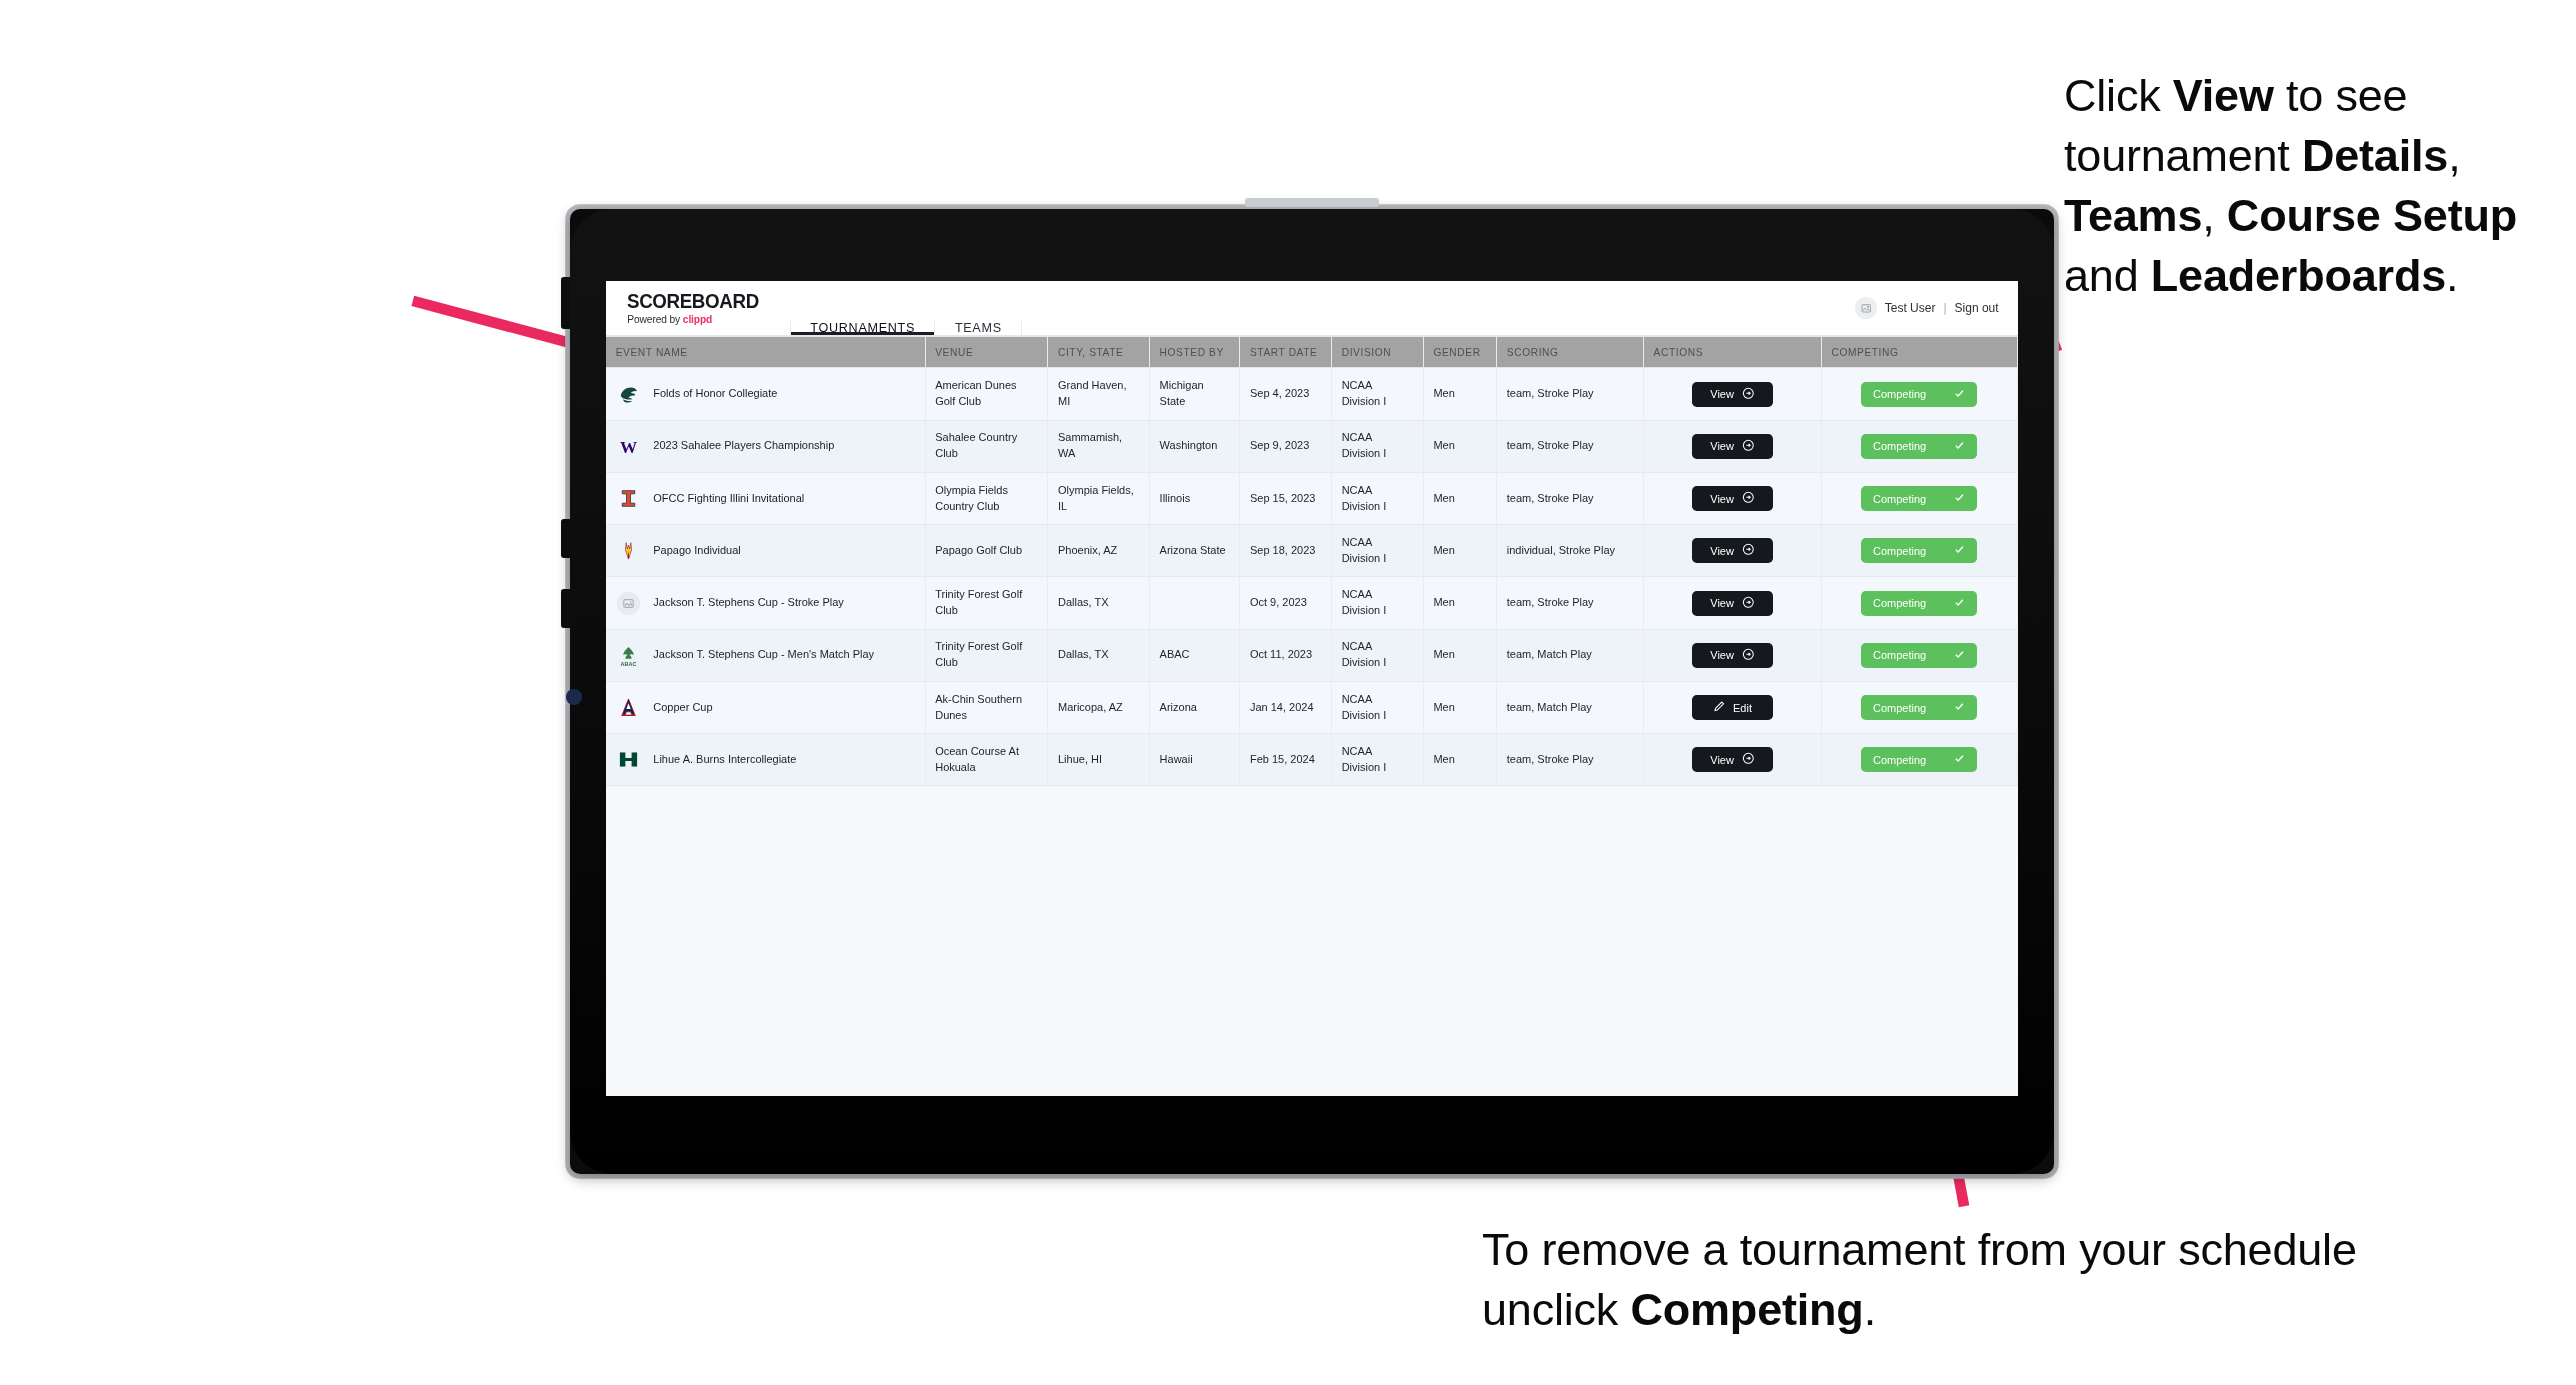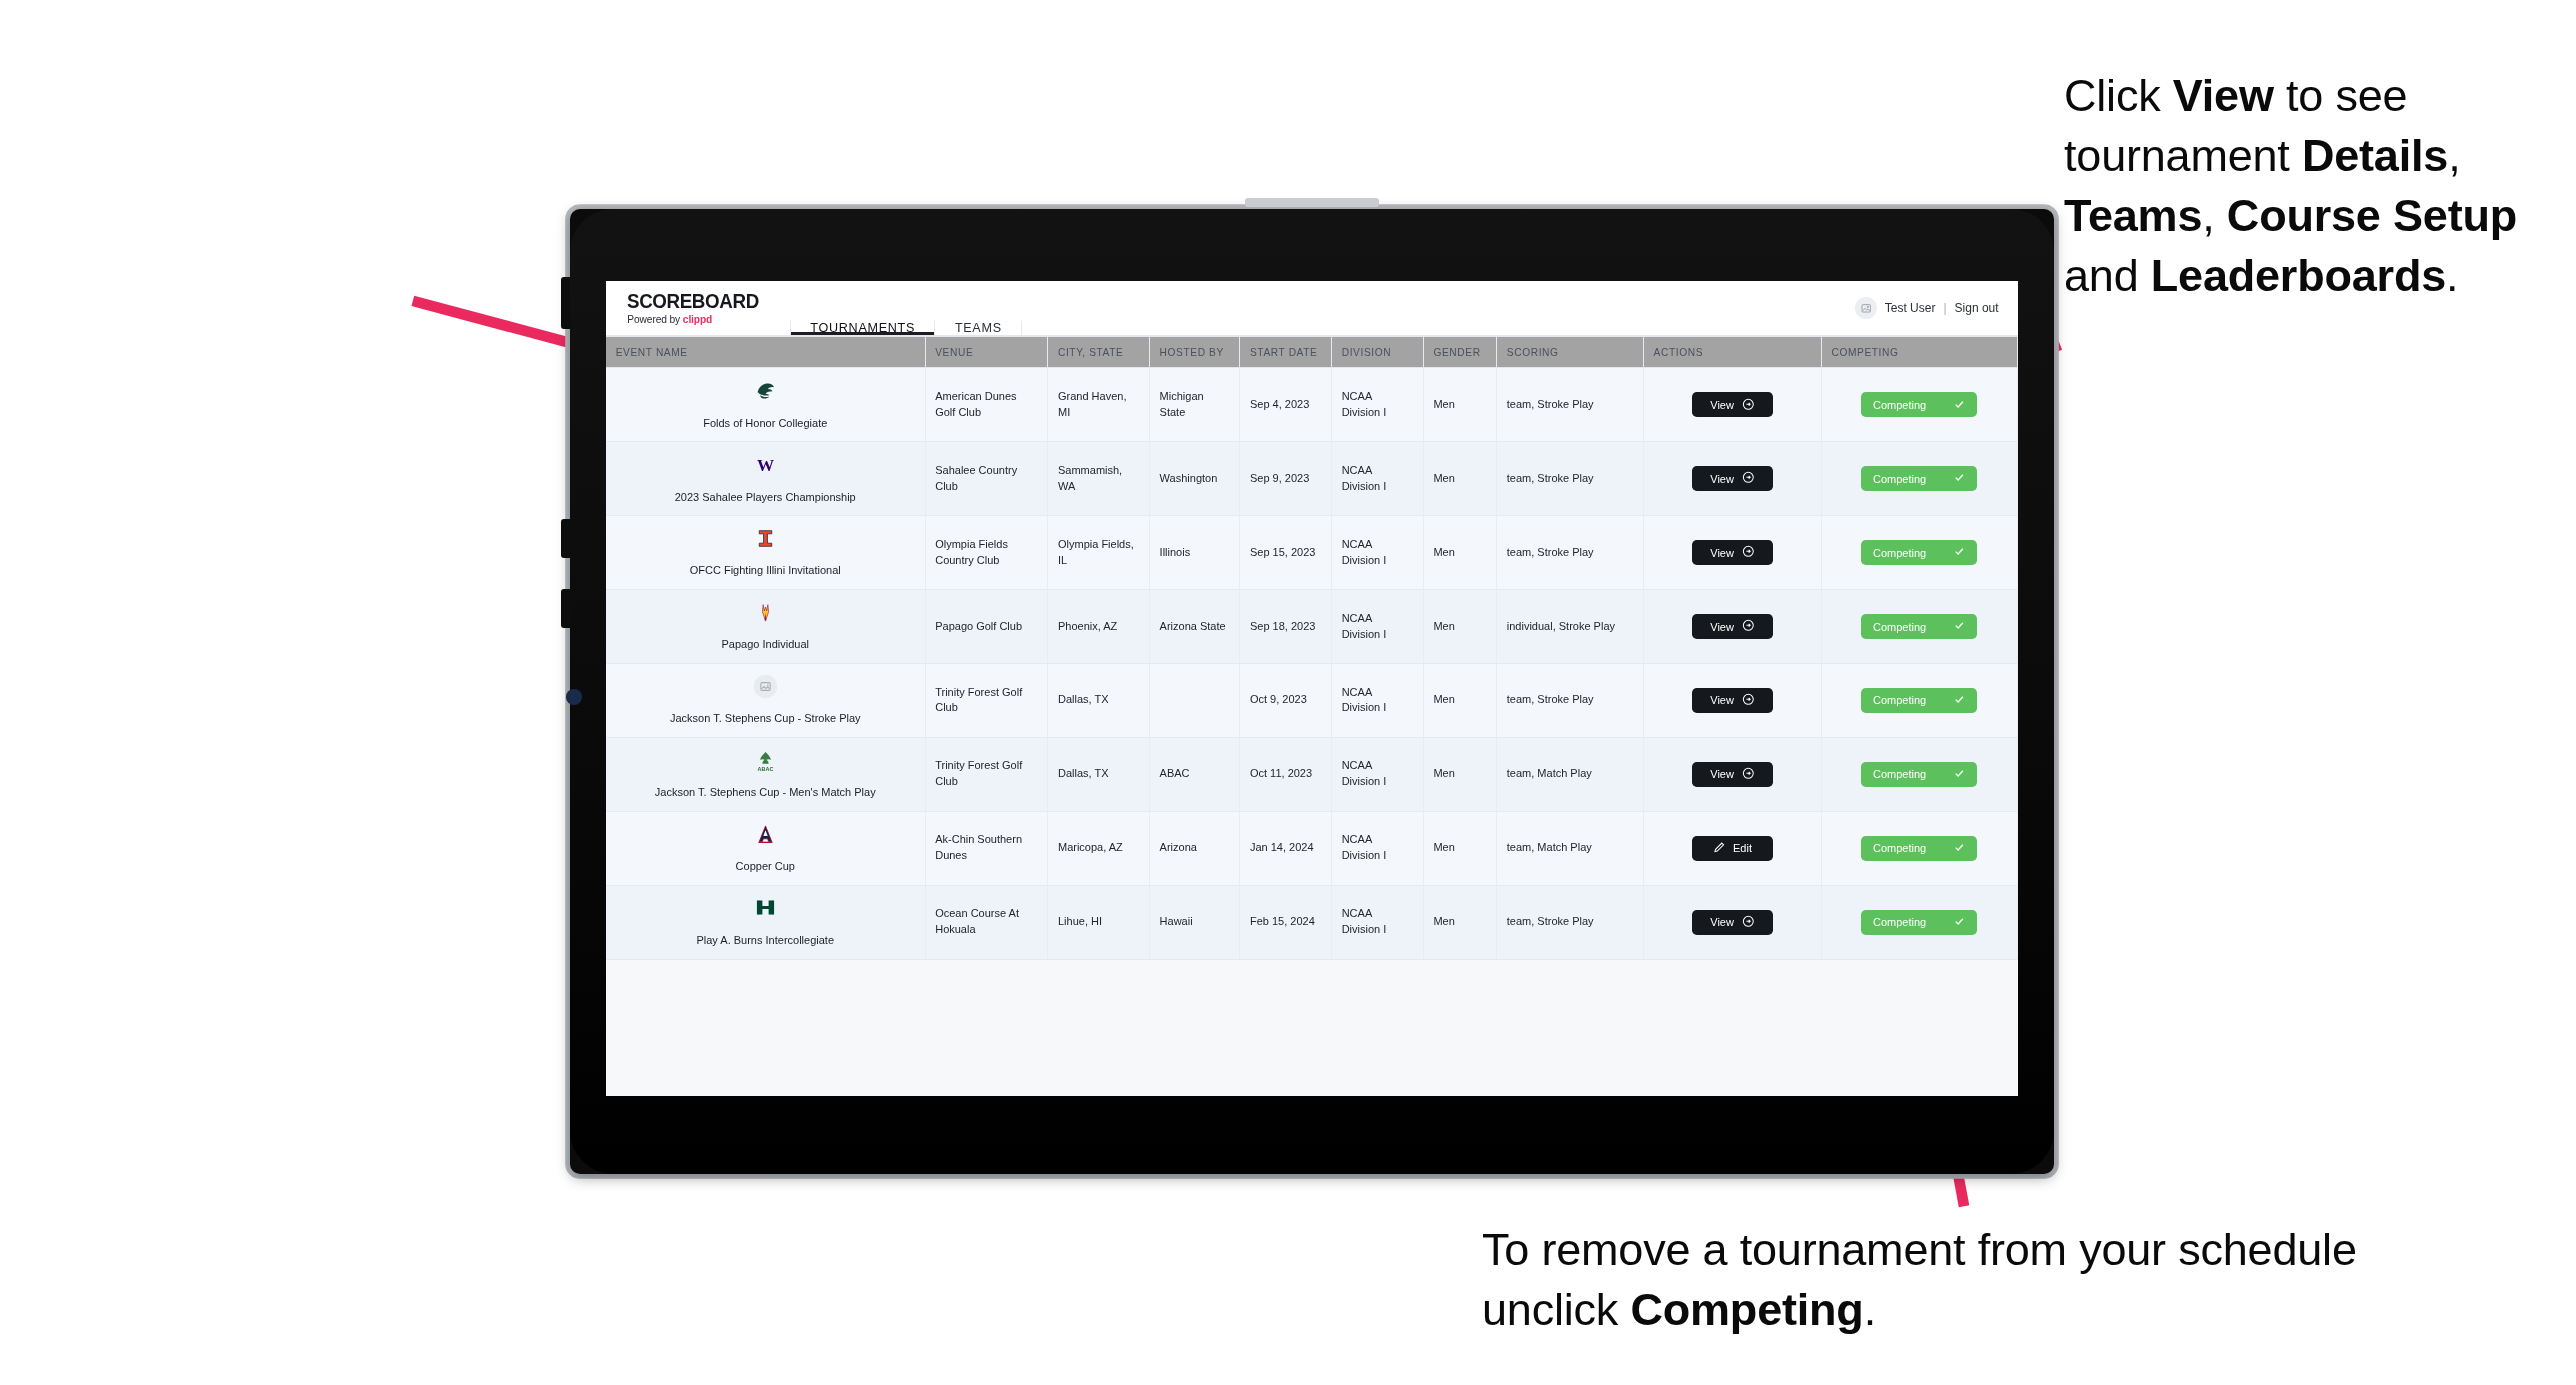--- a/index.html
+++ b/index.html
@@ -131,21 +131,21 @@
     border-right: 1px solid #e7eaee;
     text-transform: uppercase;
   }
   table.tbl tbody td {
     font-size: 11px; color: #22262c; padding: 9.7px 9.7px;
     border-bottom: 1px solid #e6eaef; border-right: 1px solid #e9edf2;
     vertical-align: middle; line-height: 1.45;
   }
   table.tbl tbody tr { background: #f4f7fb; height: 47px; }
   table.tbl tbody tr.alt { background: #eef3f9; }
-  .evt { display:flex; align-items:center; gap: 12.6px; flex-direction: column; }
+  .evt { display:flex; align-items:center; gap: 12.6px; }
   .evt-logo { width: 25px; height: 25px; flex: 0 0 25px; display:flex; align-items:center; justify-content:center; }
   .evt-logo svg { width: 25px; height: 25px; }
   .evt-name { font-size: 11px; color:#1b1f25; }
 
   td.col-actions, td.col-competing { border-right: 1px solid #e9edf2; }
   .btn-view, .btn-edit {
     background:#15181d; color:#fff; border:none; border-radius:4.8px;
     height: 25px; min-width: 81px; padding: 0 11.6px;
     font-size: 11px; display:inline-flex; align-items:center; justify-content:center; gap:7.8px;
     cursor:pointer;
@@ -508,21 +508,21 @@
                 </tr>
                 <tr class="alt">
                   <td>
                     <div class="evt">
                       <span class="evt-logo">
                         <svg viewBox="0 0 32 32">
                           <path d="M7 7h5v7h8V7h5v18h-5v-7h-8v7H7z" fill="#024731"></path>
                           <path d="M5 7h3v18H5zM24 7h3v18h-3z" fill="#024731"></path>
                         </svg>
                       </span>
-                      <span class="evt-name">Play A. Burns Intercollegiate</span>
+                      <span class="evt-name">Lihue A. Burns Intercollegiate</span>
                     </div>
                   </td>
                   <td>Ocean Course At Hokuala</td>
                   <td>Lihue, HI</td>
                   <td>Hawaii</td>
                   <td>Feb 15, 2024</td>
                   <td>NCAA Division I</td>
                   <td>Men</td>
                   <td>team, Stroke Play</td>
                   <td class="col-actions" style="text-align: center;"><button class="btn-view">

